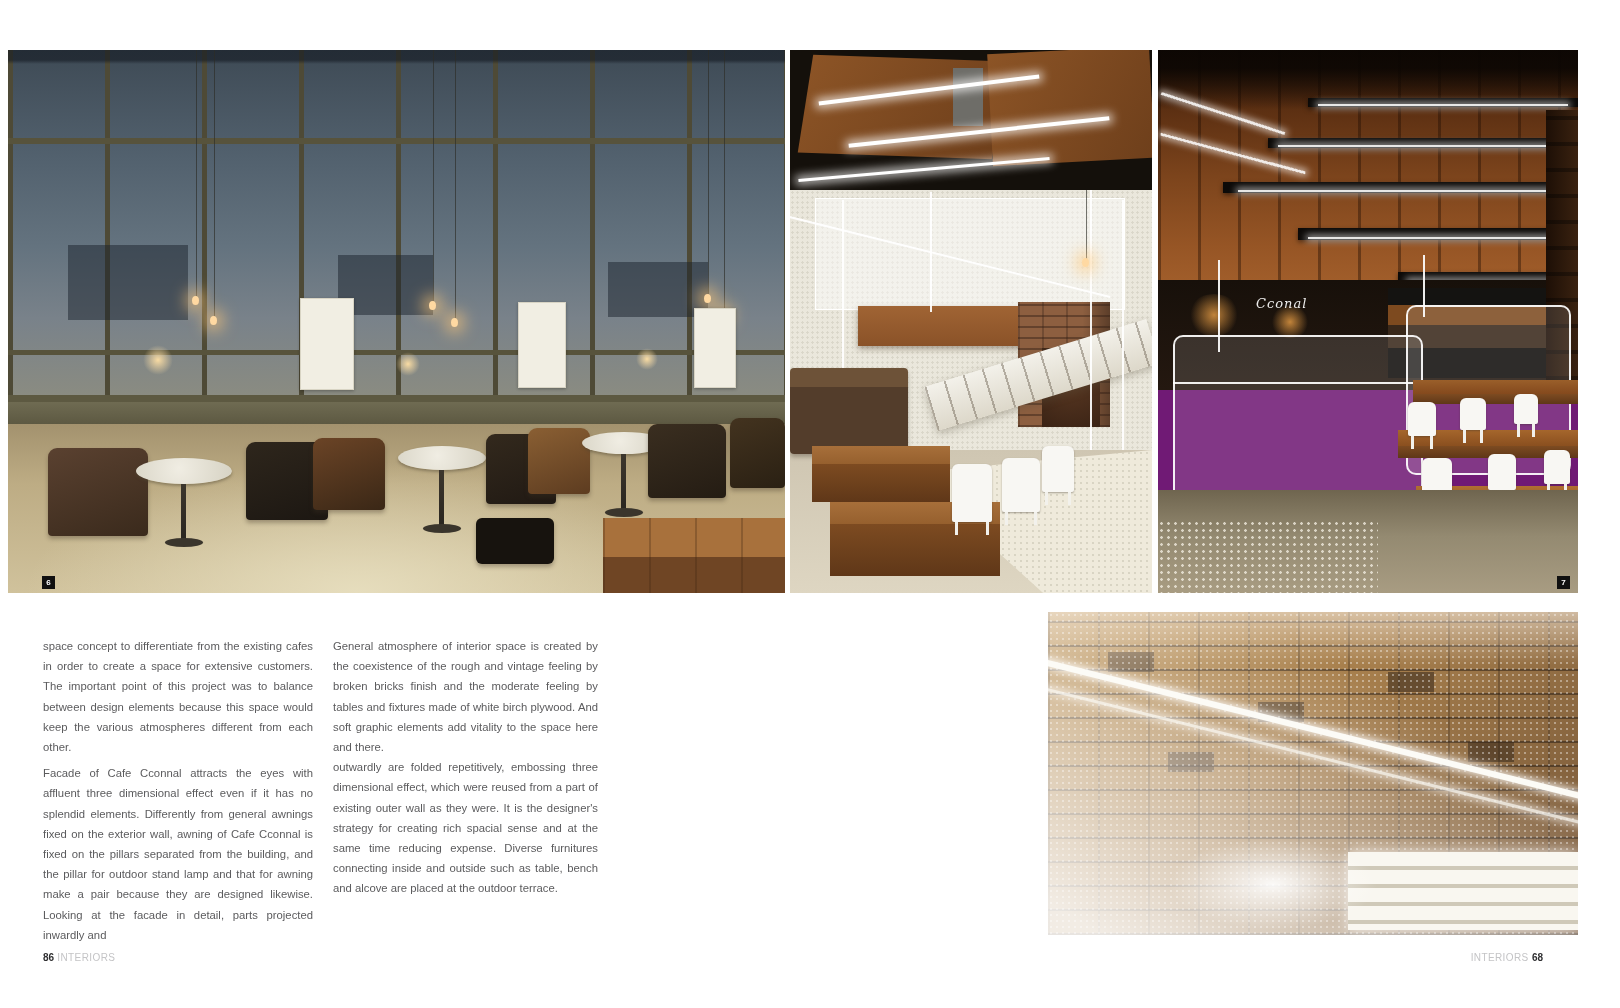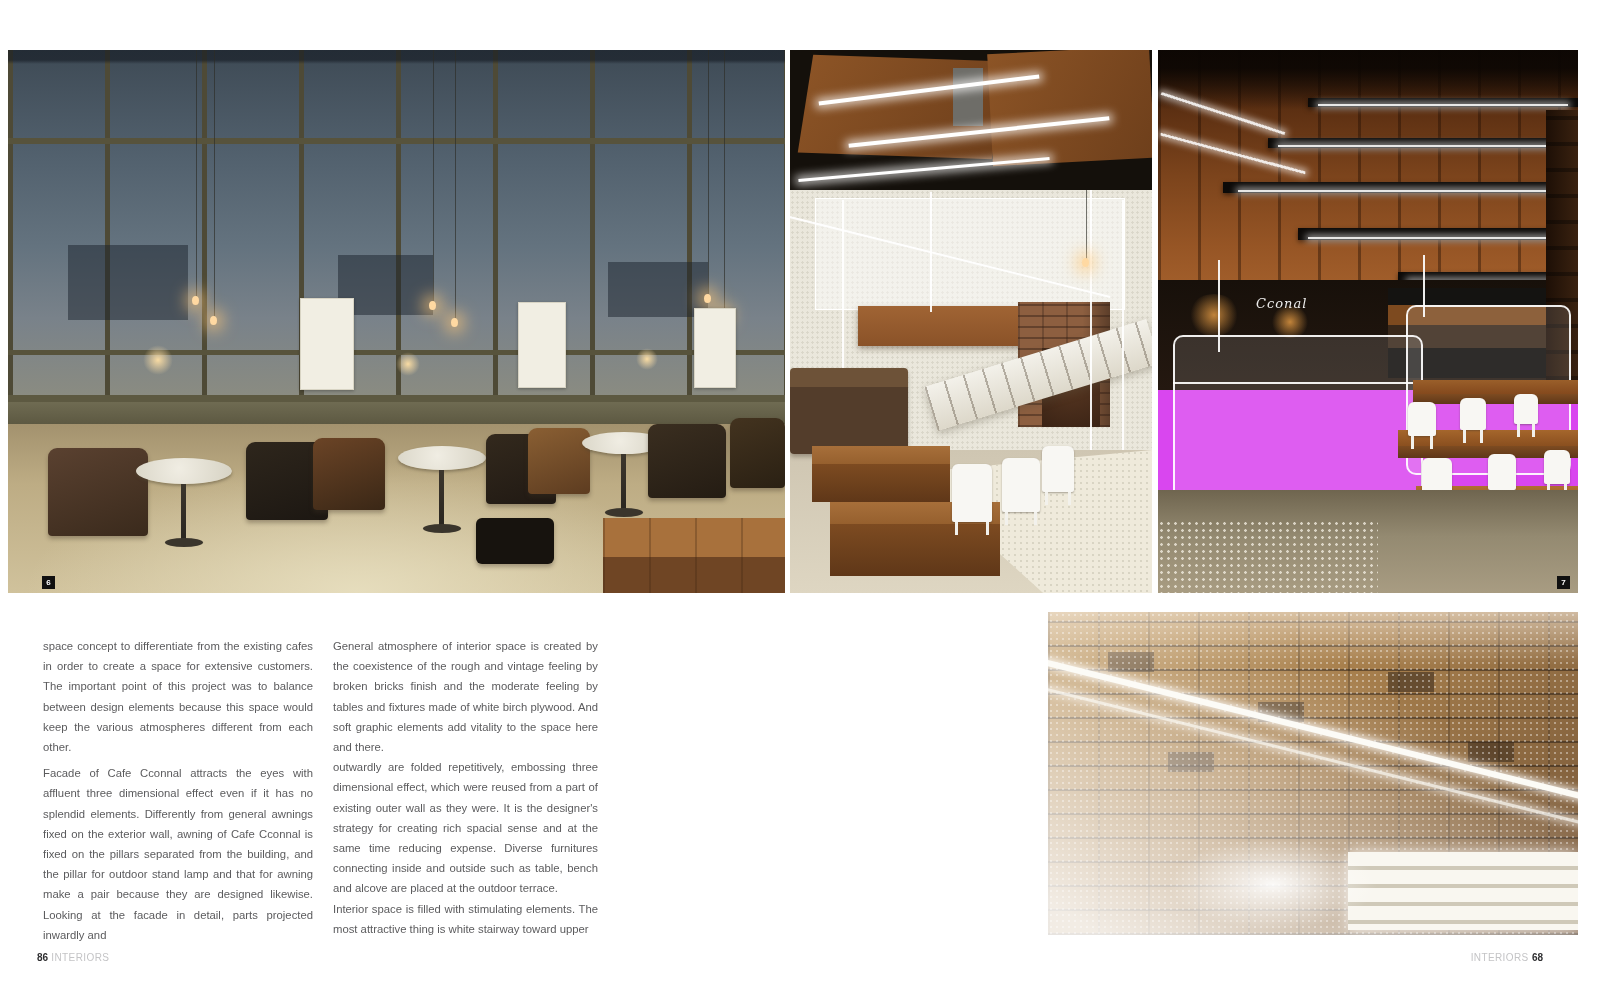--- a/index.html
+++ b/index.html
@@ -1,19 +1,19 @@
 <!DOCTYPE html>
 <html><head>
 <meta charset="utf-8">
 <style>
   *{margin:0;padding:0;box-sizing:border-box}
   html,body{background:#fff;font-family:"Liberation Sans",sans-serif}
   .spread{position:relative;width:1620px;height:1008px;background:#fff;overflow:hidden}
   .abs{position:absolute}
-  .photo{position:absolute;overflow:hidden;background:#d946ef}
+  .photo{position:absolute;overflow:hidden;background:#701a75}
   #photo1{left:8px;top:50px;width:777px;height:543px}
   #photo2{left:790px;top:50px;width:362px;height:543px}
   #photo3{left:1158px;top:50px;width:420px;height:543px}
   #photo4{left:1048px;top:612px;width:530px;height:323px;background-color:#a07847;
     background-image:
       repeating-linear-gradient(0deg, rgba(35,25,18,.5) 0 2px, transparent 2px 24px),
       repeating-linear-gradient(90deg, rgba(35,25,18,.28) 0 2px, transparent 2px 50px),
       linear-gradient(135deg,#bb9154 0%,#a67e4c 45%,#8a6740 75%,#77573a 100%)}
   .badge{position:absolute;width:13px;height:13px;background:#101010;color:#fff;
     font-size:8px;line-height:13px;text-align:center;font-weight:bold;z-index:30}
@@ -96,21 +96,21 @@
   
   .article-col{position:absolute;top:636px;font-size:11.3px;line-height:20.2px;color:#5b5b5d;text-align:justify}
   #col1{left:43px;width:270px}
   #col2{left:333px;width:265px}
   #col1 p+p{margin-top:6px}
   #col2 p{margin:0}
   .caption{position:absolute;left:862px;top:856px;width:176px;font-size:9.5px;line-height:14.6px;color:#4c4c4c;text-align:justify}
   .caption b{color:#1d1d1d}
   .footer{position:absolute;top:952px;font-size:10px;color:#c4c4c6;letter-spacing:.4px}
   .footer b{color:#2f2f31;letter-spacing:0}
-  #footer-left{left:37px}
+  #footer-left{left:43px}
   #footer-right{right:77px}
 </style>
 </head>
 <body>
 
 <div class="spread">
 
   <div class="photo" id="photo1">
     <div class="abs p1-glass"></div>
     <div class="abs p1-rail" style="top:88px;height:6px"></div>
@@ -242,21 +242,20 @@
     <div class="badge" style="right:8px;bottom:4px">7</div>
   </div>
 
   <div class="article-col" id="col1">
     <p>space concept to differentiate from the existing cafes in order to create a space for extensive customers. The important point of this project was to balance between design elements because this space would keep the various atmospheres different from each other.</p>
     <p>Facade of Cafe Cconnal attracts the eyes with affluent three dimensional effect even if it has no splendid elements. Differently from general awnings fixed on the exterior wall, awning of Cafe Cconnal is fixed on the pillars separated from the building, and the pillar for outdoor stand lamp and that for awning make a pair because they are designed likewise. Looking at the facade in detail, parts projected inwardly and</p>
   </div>
   <div class="article-col" id="col2">
     <p>General atmosphere of interior space is created by the coexistence of the rough and vintage feeling by broken bricks finish and the moderate feeling by tables and fixtures made of white birch plywood. And soft graphic elements add vitality to the space here and there.</p>
     <p>outwardly are folded repetitively, embossing three dimensional effect, which were reused from a part of existing outer wall as they were. It is the designer's strategy for creating rich spacial sense and at the same time reducing expense. Diverse furnitures connecting inside and outside such as table, bench and alcove are placed at the outdoor terrace.</p>
-    <p>Interior space is filled with stimulating elements. The most attractive thing is white stairway toward upper</p>
   </div>
 
   <div class="photo" id="photo4">
     <div class="abs darkbrick" style="left:60px;top:40px;width:46px;height:20px"></div>
     <div class="abs darkbrick" style="left:210px;top:90px;width:46px;height:20px"></div>
     <div class="abs darkbrick" style="left:340px;top:60px;width:46px;height:20px"></div>
     <div class="abs darkbrick" style="left:120px;top:140px;width:46px;height:20px"></div>
     <div class="abs darkbrick" style="left:420px;top:130px;width:46px;height:20px"></div>
     <div class="abs" style="left:0;top:0;width:100%;height:52px;background:linear-gradient(180deg, rgba(255,246,236,.55), rgba(255,246,236,0))"></div>
     <div class="abs screen"></div>

